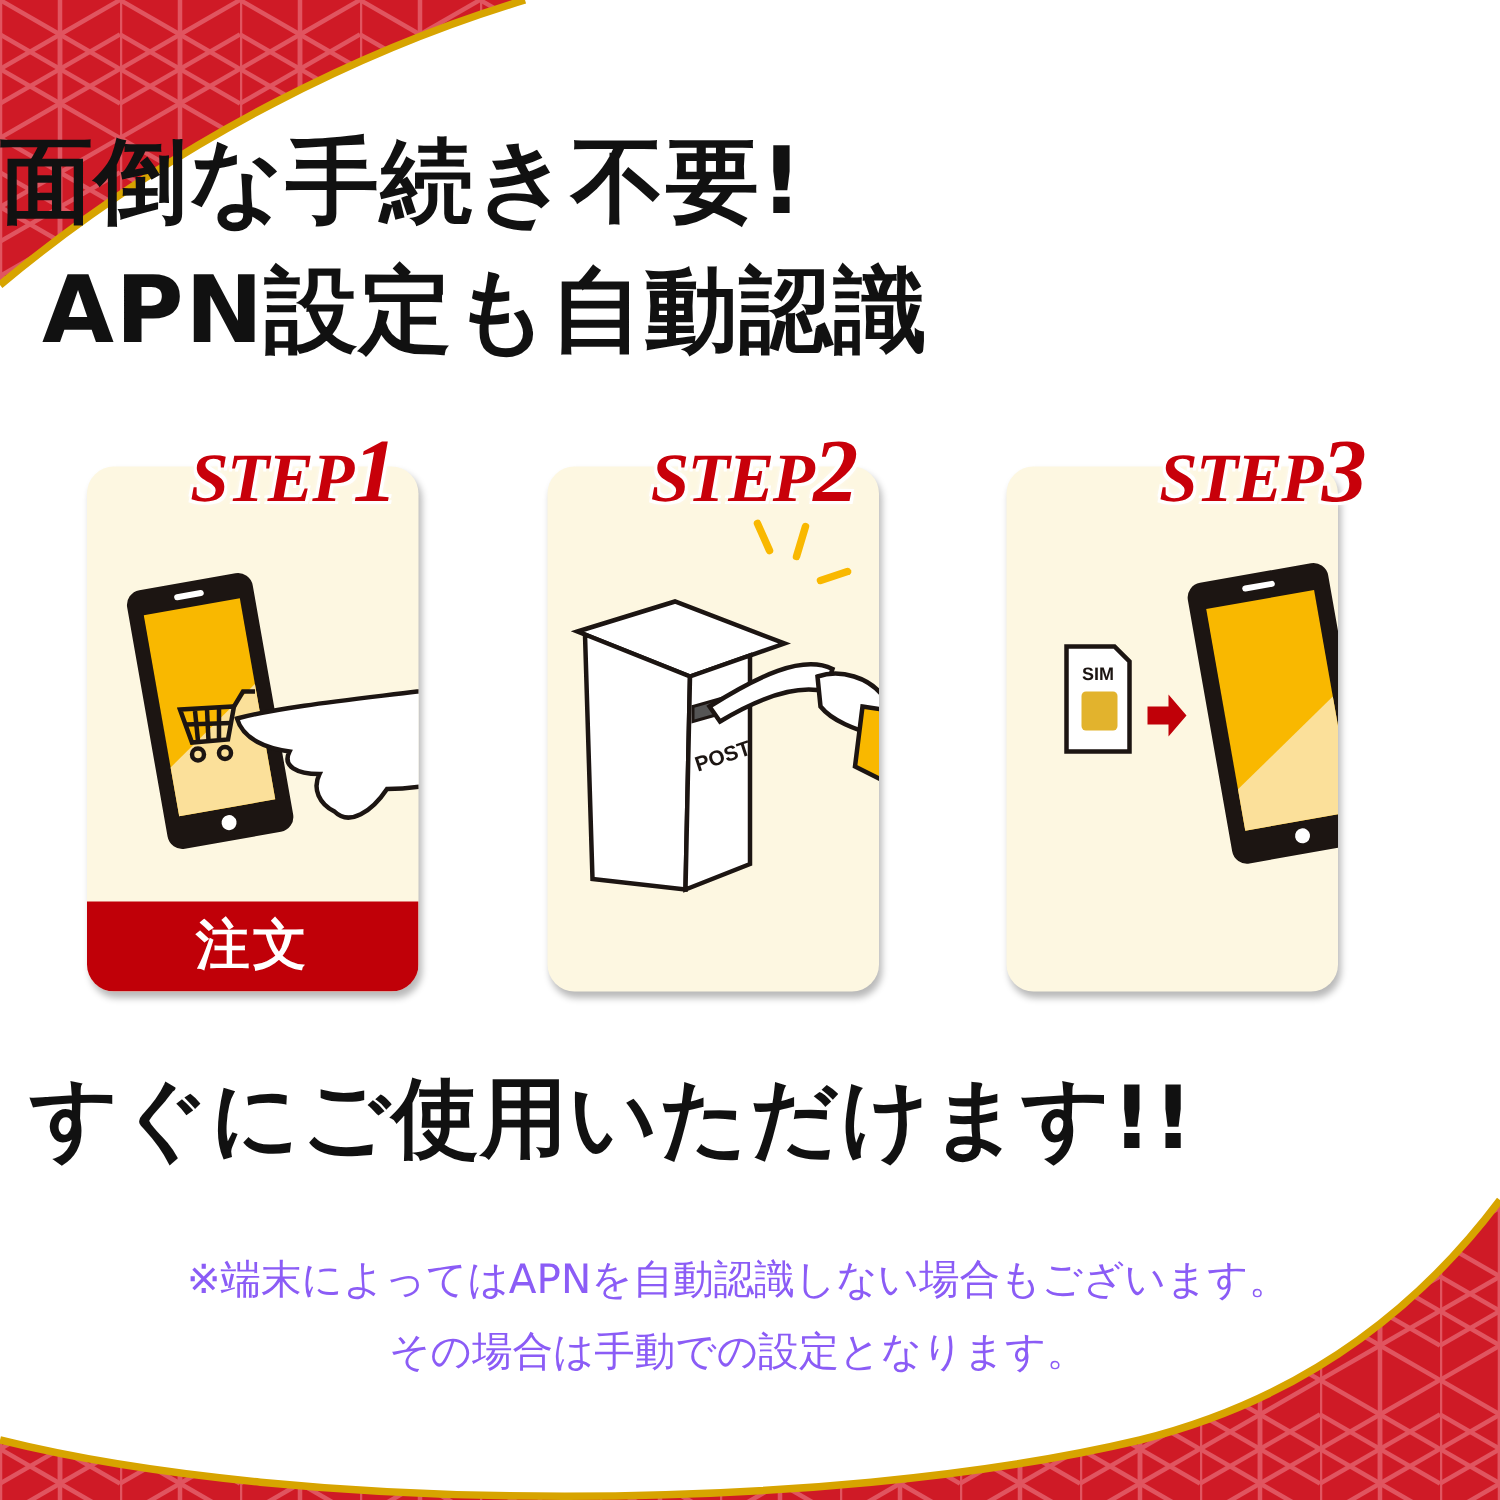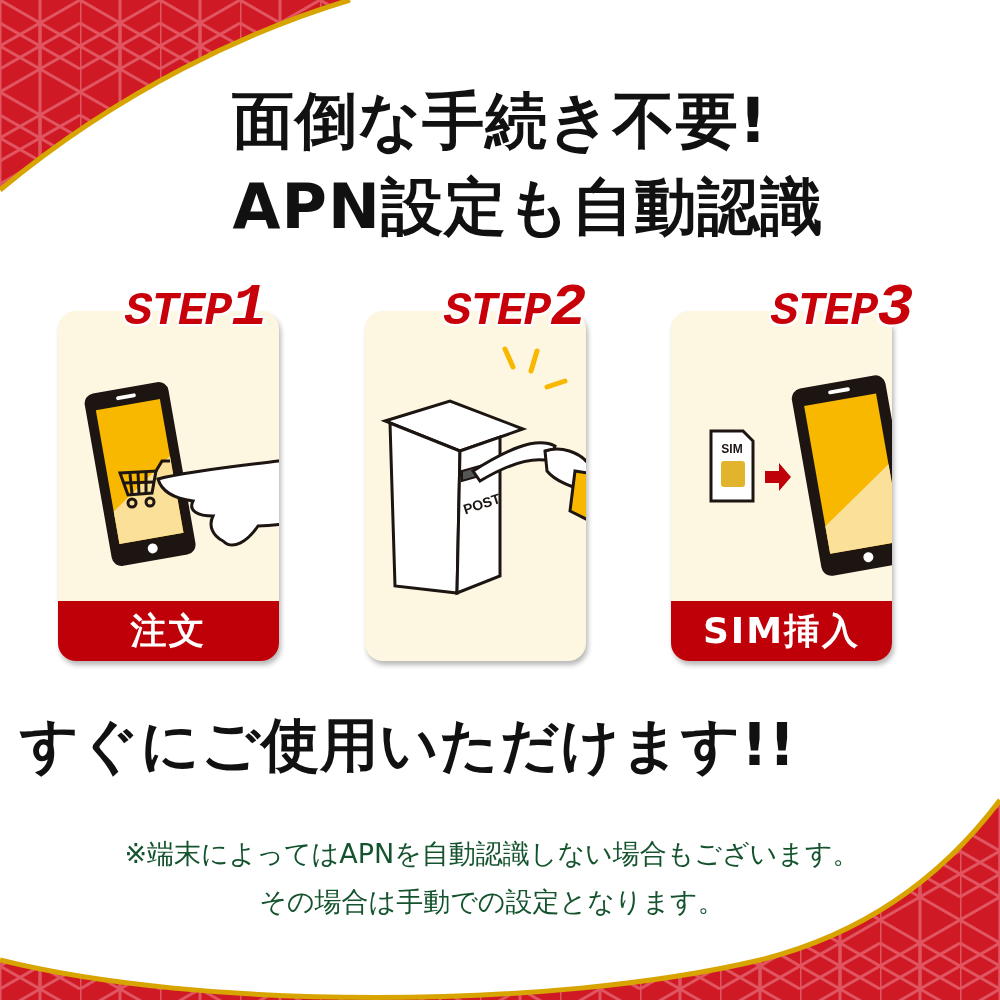--- a/index.html
+++ b/index.html
@@ -1,27 +1,27 @@
 <!DOCTYPE html>
 <html><head>
 <meta charset="utf-8">
 <style>
   html, body { margin:0; padding:0; }
   body { width:1000px; height:1000px; position:relative; overflow:hidden; background:#ffffff; font-family:"DejaVu Sans", sans-serif; }
   .bg-svg { position:absolute; left:0; top:0; width:1000px; height:1000px; }
-  .headline { position:absolute; left:0; width:1000px; text-align:center; color:#111; font-weight:bold; font-family:"DejaVu Sans", sans-serif; letter-spacing:1px; }
+  .headline { position:absolute; left:0; width:1000px; text-align:left; color:#111; font-weight:bold; font-family:"DejaVu Sans", sans-serif; letter-spacing:1px; }
   .headline.l1 { top:86px; font-size:62px; line-height:70px; }
   .headline.l2 { top:172px; font-size:62px; line-height:70px;padding-left:28px; }
   .card { position:absolute; top:311px; width:221px; height:350px; border-radius:18px; background:#fdf7e1; box-shadow:2px 4px 5px rgba(0,0,0,0.28); overflow:hidden; }
   .card .band { position:absolute; left:0; right:0; bottom:0; height:60px; background:#c00008; color:#fff; text-align:center; font-size:36px; line-height:60px; font-weight:bold; letter-spacing:2px; }
   .card .art { position:absolute; left:0; top:0; width:275px; height:290px; }
-  .step-label { position:absolute; top:282px; width:275px; text-align:center; font-family:Liberation Mono, monospace; font-weight:bold; font-style:italic; color:#c8000a; font-size:46px; line-height:52px; text-shadow: 0 0 4px #fff, 0 0 6px #fff, 2px 2px 0 #fff, -2px -2px 0 #fff, 2px -2px 0 #fff, -2px 2px 0 #fff; letter-spacing:-1px; }
+  .step-label { position:absolute; top:282px; width:275px; text-align:center; font-family:Liberation Serif, serif; font-weight:bold; font-style:italic; color:#c8000a; font-size:46px; line-height:64px; text-shadow: 0 0 4px #fff, 0 0 6px #fff, 2px 2px 0 #fff, -2px -2px 0 #fff, 2px -2px 0 #fff, -2px 2px 0 #fff; letter-spacing:-1px; }
   .step-label .num { font-size:60px; }
   .cta { position:absolute; left:0; top:710px; width:816px; text-align:center; font-size:58px; line-height:70px; color:#111; font-weight:bold; letter-spacing:1px; }
-  .note { position:absolute; left:0; width:984px; text-align:center; font-size:27px; line-height:36px; color:#14532d; }
+  .note { position:absolute; left:0; width:984px; text-align:center; font-size:27px; line-height:36px; color:#8b5cf6; }
   .note.n1 { top:836px; }
   .note.n2 { top:872px;margin-top:12px; }
 </style>
 </head>
 <body>
 
 <svg class="bg-svg" viewBox="0 0 1000 1000" xmlns="http://www.w3.org/2000/svg">
   <defs>
     <pattern id="asanoha" x="0" y="0" width="80" height="92" patternUnits="userSpaceOnUse">
       <rect width="80" height="92" fill="#cf1a26"></rect>
@@ -98,42 +98,41 @@
     <text x="98" y="200" font-family="Liberation Sans, sans-serif" font-weight="bold" font-size="14" fill="#1c1512" transform="rotate(-18 110 195)">POST</text>
 
     <path d="M108,160 C140,140 170,125 190,135 L185,150 C165,145 140,155 115,170 Z" fill="#fff" stroke="#1c1512" stroke-width="3"></path>
 
     <path d="M180,140 C195,135 215,140 225,155 L220,180 C205,175 190,170 182,160 Z" fill="#fff" stroke="#1c1512" stroke-width="3"></path>
     <polygon points="210,160 275,170 275,235 205,200" fill="#f9b800" stroke="#1c1512" stroke-width="3"></polygon>
     <circle cx="230" cy="193" r="2.5" fill="#1c1512"></circle>
     <line x1="244" y1="178" x2="240" y2="208" stroke="#1c1512" stroke-width="3"></line>
   </svg>
 </div>
-<div class="step-label" style="left:377px;">
+<div class="step-label" style="left:365px;">
   <span>STEP</span><span class="num">2</span>
 </div>
 
 <div class="card" style="left:671px;">
   <svg class="art" viewBox="0 0 275 290">
 
     <path d="M40,120 L72,120 L82,130 L82,190 L40,190 Z" fill="#fff" stroke="#1c1512" stroke-width="3"></path>
     <text x="61" y="142" text-anchor="middle" font-family="Liberation Sans, sans-serif" font-weight="bold" font-size="12" fill="#1c1512">SIM</text>
     <rect x="50" y="150" width="24" height="26" rx="3" fill="#e2b32d"></rect>
 
     <polygon points="94,160 108,160 108,152 120,166 108,180 108,172 94,172" fill="#c00008"></polygon>
 
     <g transform="rotate(-10 180 165)">
       <rect x="135" y="70" width="95" height="190" rx="10" fill="#1c1512"></rect>
       <rect x="146" y="88" width="73" height="150" fill="#f9b800"></rect>
       <polygon points="146,210 219,160 219,238 146,238" fill="#fbe09a"></polygon>
       <rect x="172" y="77" width="22" height="4" rx="2" fill="#fff"></rect>
       <circle cx="183" cy="248" r="5" fill="#fff"></circle>
     </g>
   </svg>
-  <div class="band">SIM挿入</div>
 </div>
 <div class="step-label" style="left:704px;">
   <span>STEP</span><span class="num">3</span>
 </div>
 
 <div class="cta">すぐにご使用いただけます!!</div>
 <div class="note n1">※端末によってはAPNを自動認識しない場合もございます。</div>
 <div class="note n2">その場合は手動での設定となります。</div>
 
 </body></html>

